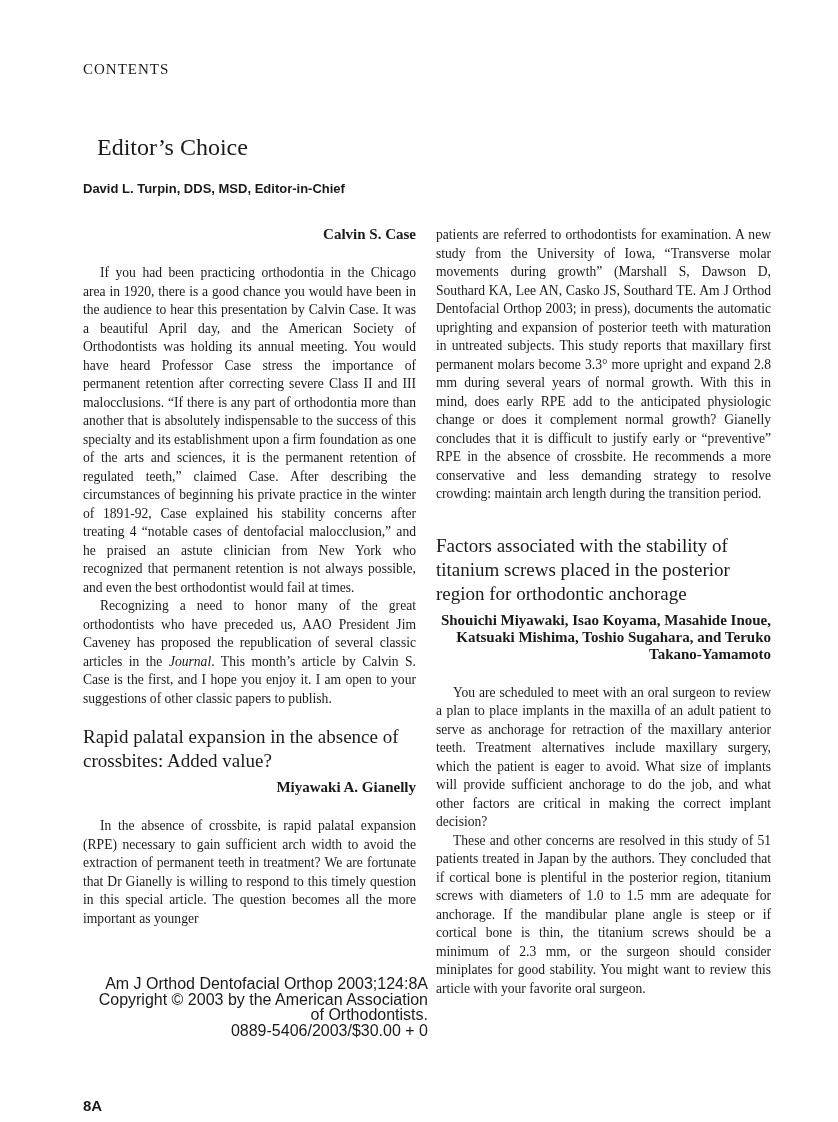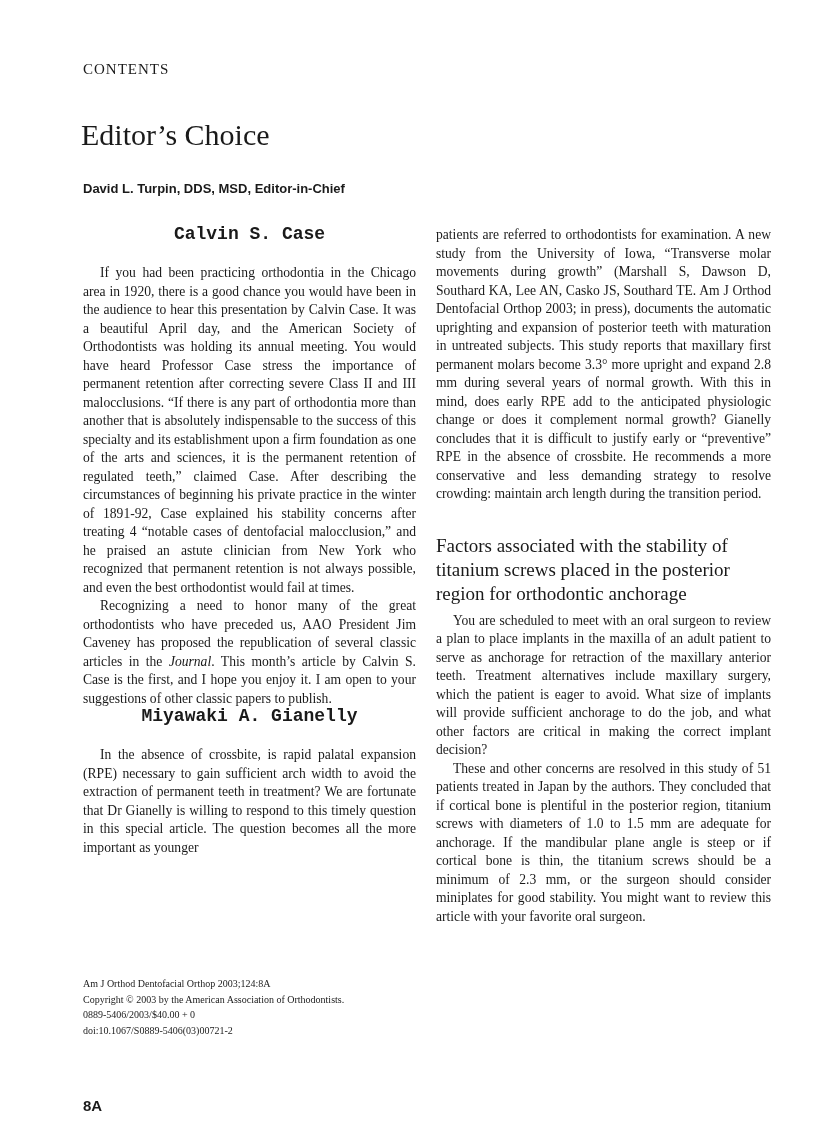--- a/index.html
+++ b/index.html
@@ -22,22 +22,22 @@
     top: 61px;
     font-size: 15px;
     letter-spacing: 1px;
     font-family: "Liberation Serif", serif;
     text-align: right;
   }
   .page-title {
     position: absolute;
     left: 81px;
     top: 118px;
-    margin: 0;
-    font-size: 30px;
+    margin: 16px;
+    font-size: 24px;
     font-weight: normal;
     font-family: "Liberation Serif", serif;
   }
   .byline {
     position: absolute;
     left: 83px;
     top: 181px;
     font-family: "Liberation Sans", sans-serif;
     font-weight: bold;
     font-size: 13px;
@@ -56,44 +56,44 @@
     margin: 0 0 6px 0;
     font-size: 19px;
     line-height: 24px;
     font-weight: normal;
     font-family: "Liberation Serif", serif;
     text-align: left;
   }
   .article-title.subsequent { margin-top: 17px; }
   .article-title.spaced { margin-top: 30px; }
   .authors {
-    font-family: Liberation Mono, monospace;
+    font-family: Liberation Serif, serif;
     font-weight: bold;
-    font-size: 18px;
+    font-size: 15px;
     line-height: 17px;
     margin: 0 0 21px 0;
-    text-align: center;
+    text-align: right;
   }
   p.body-para {
     margin: 0;
     text-indent: 17px;
   }
   p.continuation {
     margin: 0;
     text-indent: 0;
   }
   .footnote {
     position: absolute;
     left: 83px;
     top: 976px;
     width: 345px;
-    font-size: 10px;
+    font-size: 16px;
     line-height: 15.5px;
-    font-family: Liberation Serif, serif;
-    text-align: left;
+    font-family: Liberation Sans, sans-serif;
+    text-align: right;
   }
   .page-number {
     position: absolute;
     left: 83px;
     top: 1097px;
     font-family: "Liberation Sans", sans-serif;
     font-weight: bold;
     font-size: 15px;
   }
   .italic { font-style: italic; }
@@ -111,40 +111,41 @@
 
   <div class="col col-left">
 
     <section>
       <div class="authors">Calvin S. Case</div>
       <p class="body-para">If you had been practicing orthodontia in the Chicago area in 1920, there is a good chance you would have been in the audience to hear this presentation by Calvin Case. It was a beautiful April day, and the American Society of Orthodontists was holding its annual meeting. You would have heard Professor Case stress the importance of permanent retention after correcting severe Class II and III malocclusions. “If there is any part of orthodontia more than another that is absolutely indispensable to the success of this specialty and its establishment upon a firm foundation as one of the arts and sciences, it is the permanent retention of regulated teeth,” claimed Case. After describing the circumstances of beginning his private practice in the winter of 1891-92, Case explained his stability concerns after treating 4 “notable cases of dentofacial malocclusion,” and he praised an astute clinician from New York who recognized that permanent retention is not always possible, and even the best orthodontist would fail at times.</p>
       <p class="body-para"><span>Recognizing a need to honor many of the great orthodontists who have preceded us, AAO President Jim Caveney has proposed the republication of several classic articles in the </span><span class="italic">Journal</span><span>. This month’s article by Calvin S. Case is the first, and I hope you enjoy it. I am open to your suggestions of other classic papers to publish.</span></p>
     </section>
 
     <section>
+      <h2 class="article-title subsequent">Rapid palatal expansion in the absence of crossbites: Added value?</h2>
       <div class="authors">Miyawaki A. Gianelly</div>
       <p class="body-para">In the absence of crossbite, is rapid palatal expansion (RPE) necessary to gain sufficient arch width to avoid the extraction of permanent teeth in treatment? We are fortunate that Dr Gianelly is willing to respond to this timely question in this special article. The question becomes all the more important as younger</p>
     </section>
 
   </div>
 
   <div class="col col-right">
 
     <p class="continuation">patients are referred to orthodontists for examination. A new study from the University of Iowa, “Transverse molar movements during growth” (Marshall S, Dawson D, Southard KA, Lee AN, Casko JS, Southard TE. Am J Orthod Dentofacial Orthop 2003; in press), documents the automatic uprighting and expansion of posterior teeth with maturation in untreated subjects. This study reports that maxillary first permanent molars become 3.3° more upright and expand 2.8 mm during several years of normal growth. With this in mind, does early RPE add to the anticipated physiologic change or does it complement normal growth? Gianelly concludes that it is difficult to justify early or “preventive” RPE in the absence of crossbite. He recommends a more conservative and less demanding strategy to resolve crowding: maintain arch length during the transition period.</p>
 
     <section>
       <h2 class="article-title spaced">Factors associated with the stability of titanium screws placed in the posterior region for orthodontic anchorage</h2>
+      <div class="authors">Shouichi Miyawaki, Isao Koyama, Masahide Inoue, Katsuaki Mishima, Toshio Sugahara, and Teruko Takano-Yamamoto</div>
       <p class="body-para">You are scheduled to meet with an oral surgeon to review a plan to place implants in the maxilla of an adult patient to serve as anchorage for retraction of the maxillary anterior teeth. Treatment alternatives include maxillary surgery, which the patient is eager to avoid. What size of implants will provide sufficient anchorage to do the job, and what other factors are critical in making the correct implant decision?</p>
       <p class="body-para">These and other concerns are resolved in this study of 51 patients treated in Japan by the authors. They concluded that if cortical bone is plentiful in the posterior region, titanium screws with diameters of 1.0 to 1.5 mm are adequate for anchorage. If the mandibular plane angle is steep or if cortical bone is thin, the titanium screws should be a minimum of 2.3 mm, or the surgeon should consider miniplates for good stability. You might want to review this article with your favorite oral surgeon.</p>
     </section>
 
   </div>
 
   <div class="footnote">
     <div>Am J Orthod Dentofacial Orthop 2003;124:8A</div>
     <div>Copyright © 2003 by the American Association of Orthodontists.</div>
-    <div>0889-5406/2003/$40.00 + 0</div>
-    <div>doi:10.1067/S0889-5406(03)00721-2</div>
+    <div>0889-5406/2003/$30.00 + 0</div>
   </div>
 
   <div class="page-number">8A</div>
 
 </div>
 
 </body></html>

